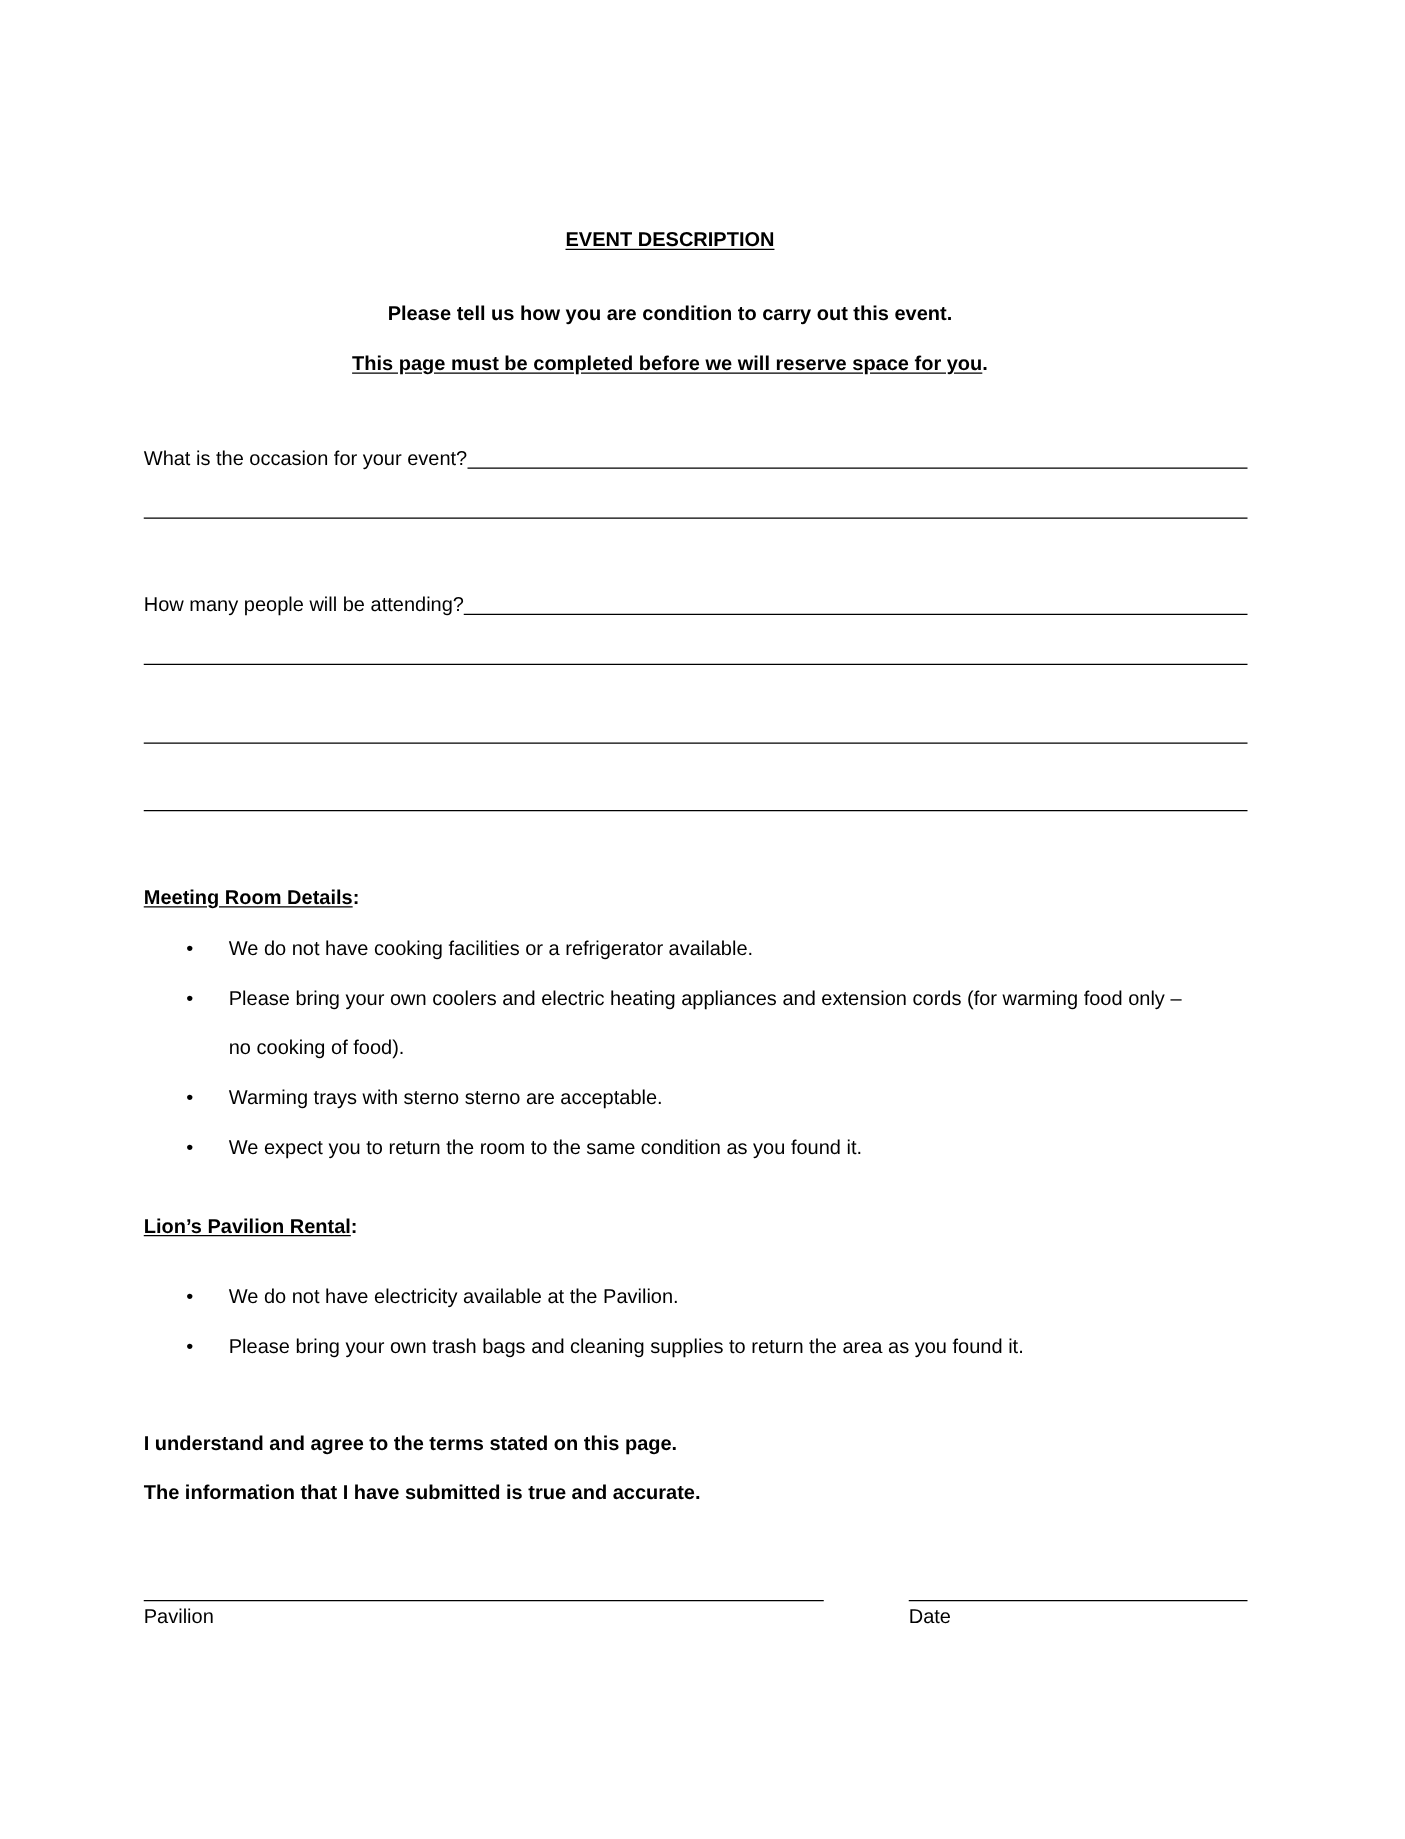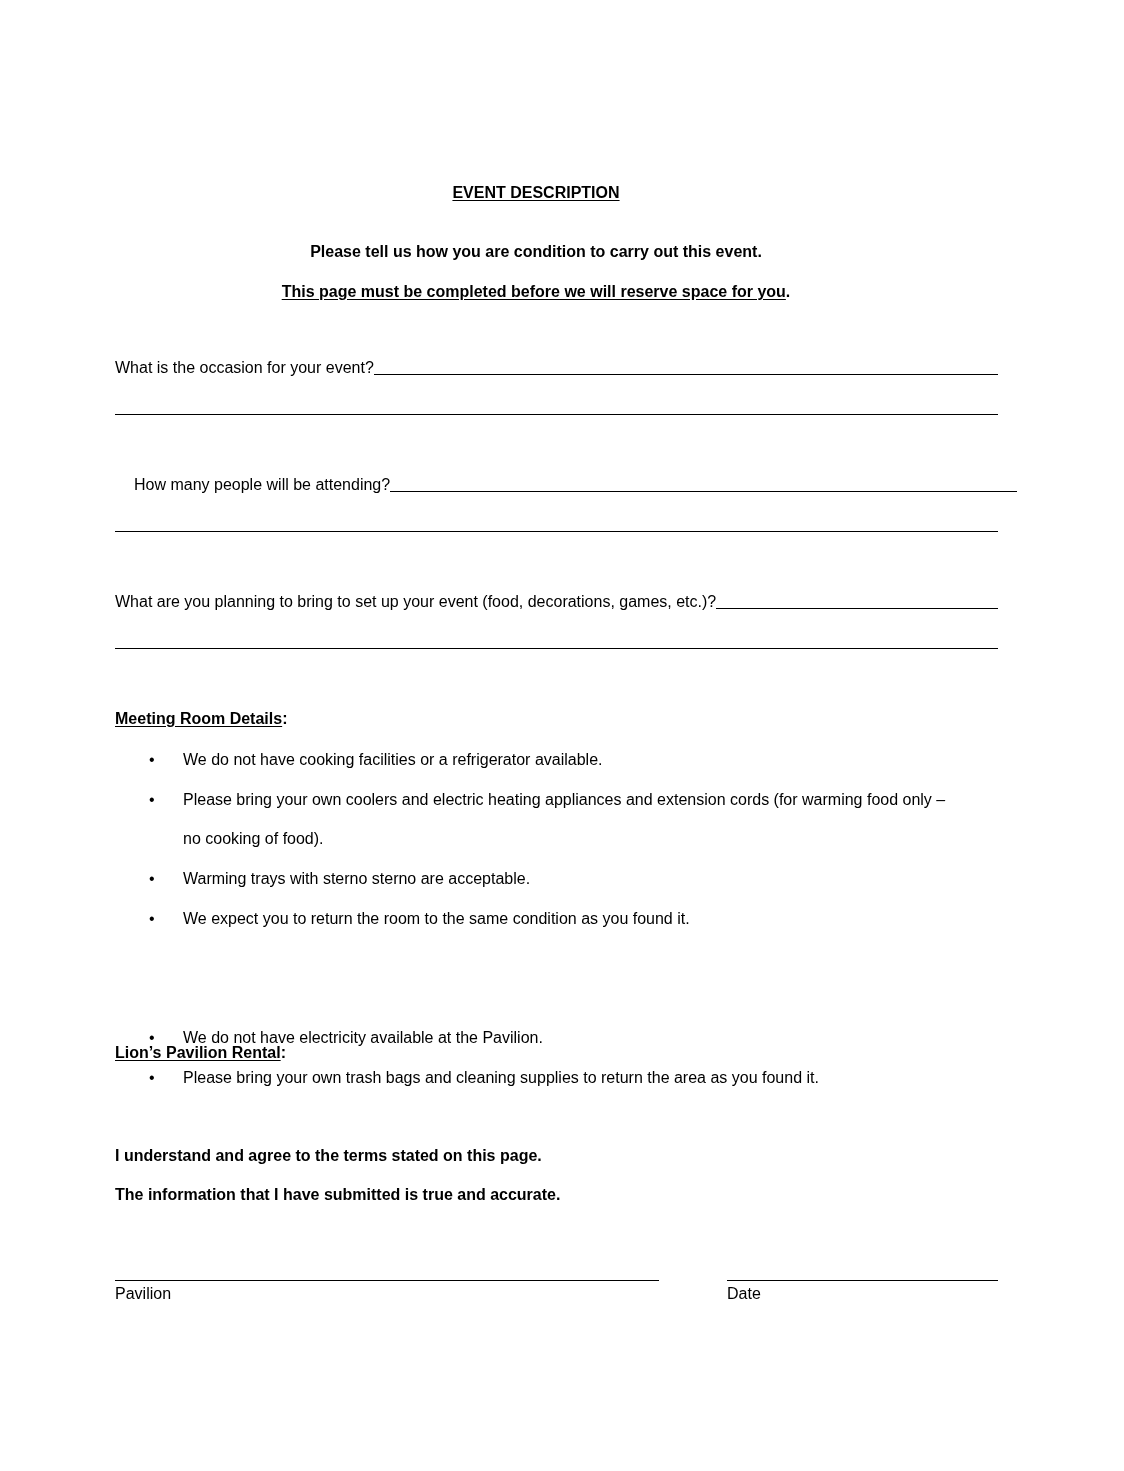--- a/index.html
+++ b/index.html
@@ -26,46 +26,45 @@
 <div class="abs center bold" style="top:283px;">
   <span class="u">This page must be completed before we will reserve space for you</span><span>.</span>
 </div>
 
 <div class="q" style="top:359px;">
   <span class="label">What is the occasion for your event?</span>
   <span class="fill"></span>
 </div>
 <div class="line" style="left:115px; width:883px; top:414px;"></div>
 
-<div class="q" style="top:476px;margin-left:19px;">
+<div class="q" style="top:476px;">
   <span class="label">How many people will be attending?</span>
   <span class="fill"></span>
 </div>
 <div class="line" style="left:115px; width:883px; top:531px;"></div>
 
 <div class="q" style="top:593px;">
-  <span class="label">What are you planning to bring to set up your event (food, decorations, games, etc.)?</span>
   <span class="fill"></span>
 </div>
 <div class="line" style="left:115px; width:883px; top:648px;"></div>
 
 <div class="abs bold" style="left:115px; top:710px;">
   <span class="u">Meeting Room Details</span><span>:</span>
 </div>
 <span class="bullet" style="top:751px;">•</span>
 <span class="btxt" style="top:751px;">We do not have cooking facilities or a refrigerator available.</span>
 <span class="bullet" style="top:791px;">•</span>
 <span class="btxt" style="top:791px;">Please bring your own coolers and electric heating appliances and extension cords (for warming food only –</span>
 <span class="btxt" style="top:830px;">no cooking of food).</span>
 <span class="bullet" style="top:870px;">•</span>
 <span class="btxt" style="top:870px;">Warming trays with sterno sterno are acceptable.</span>
 <span class="bullet" style="top:910px;">•</span>
 <span class="btxt" style="top:910px;">We expect you to return the room to the same condition as you found it.</span>
 
-<div class="abs bold" style="left:115px; top:1044px;">
+<div class="abs bold" style="left:115px; top:973px;">
   <span class="u">Lion’s Pavilion Rental</span><span>:</span>
 </div>
 <span class="bullet" style="top:1029px;">•</span>
 <span class="btxt" style="top:1029px;">We do not have electricity available at the Pavilion.</span>
 <span class="bullet" style="top:1069px;">•</span>
 <span class="btxt" style="top:1069px;">Please bring your own trash bags and cleaning supplies to return the area as you found it.</span>
 
 <div class="abs bold" style="left:115px; top:1147px;">I understand and agree to the terms stated on this page.</div>
 <div class="abs bold" style="left:115px; top:1186px;">The information that I have submitted is true and accurate.</div>
 

